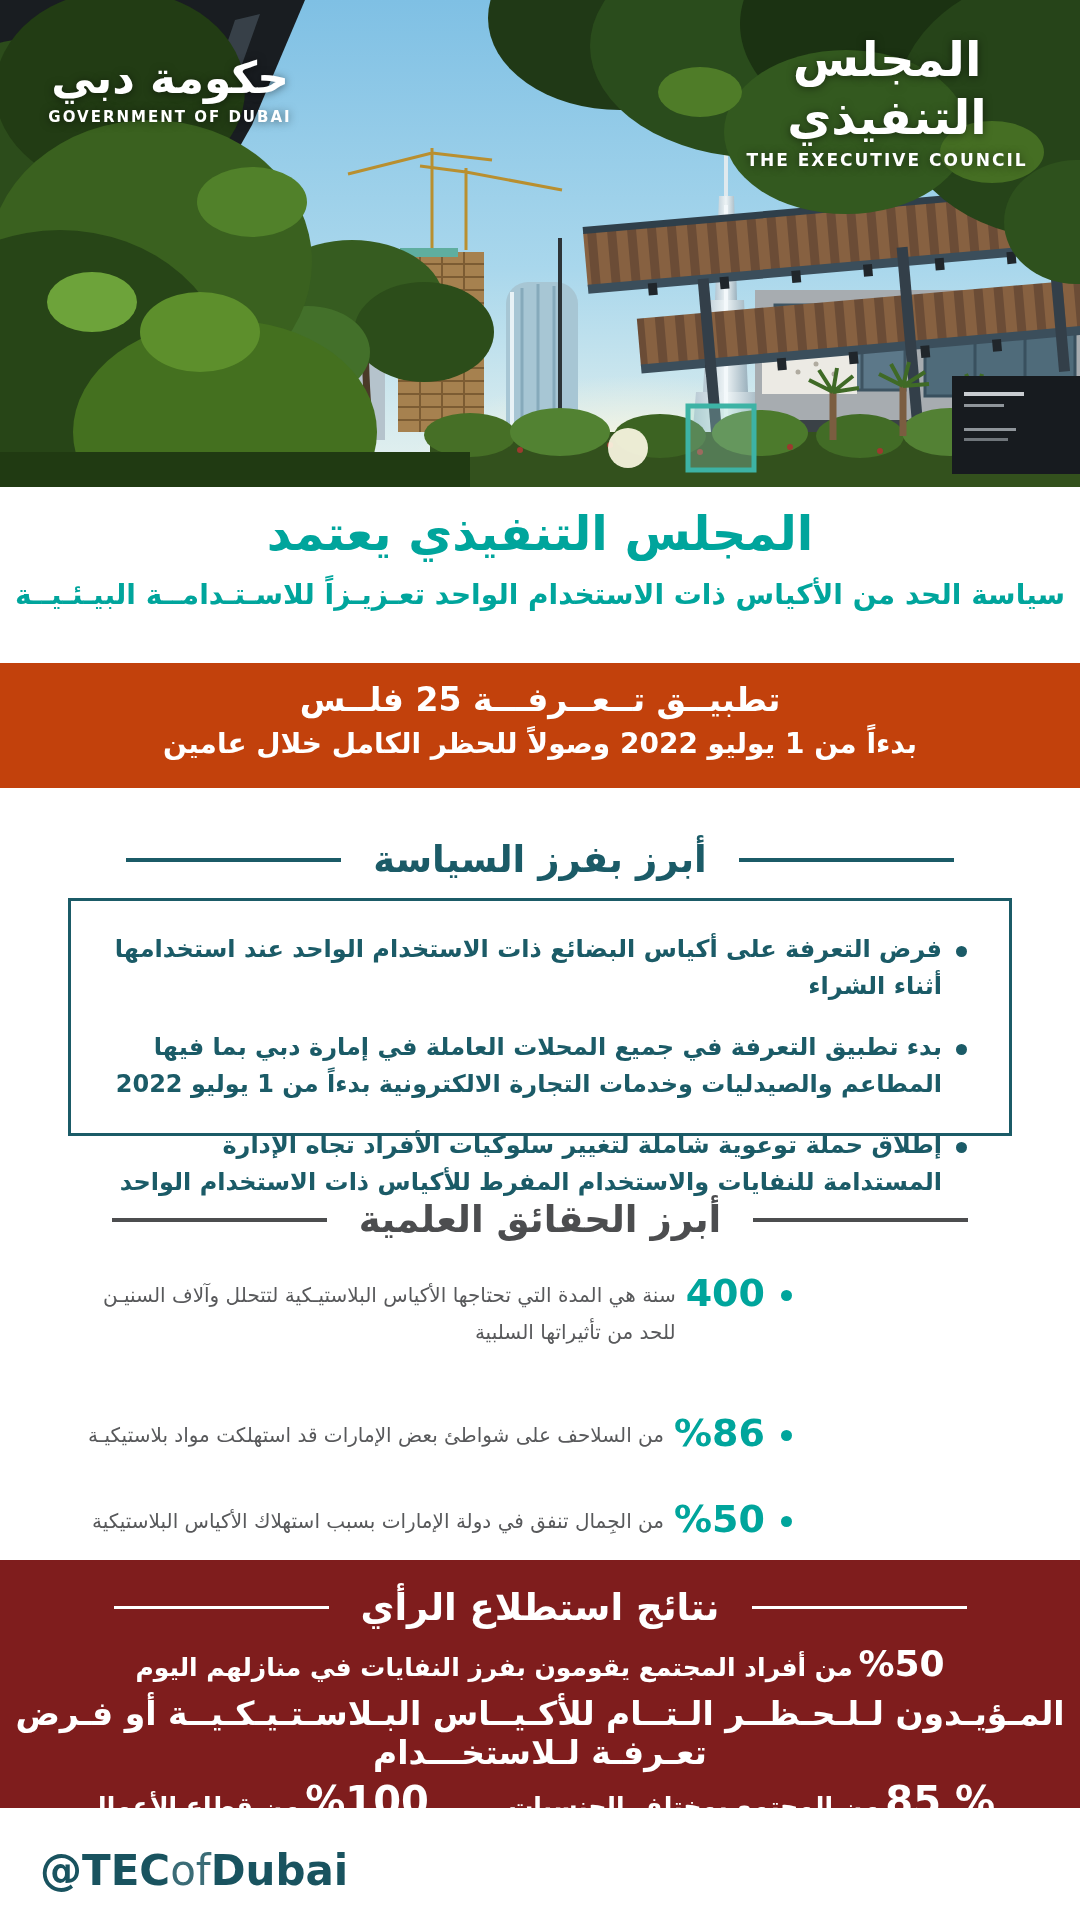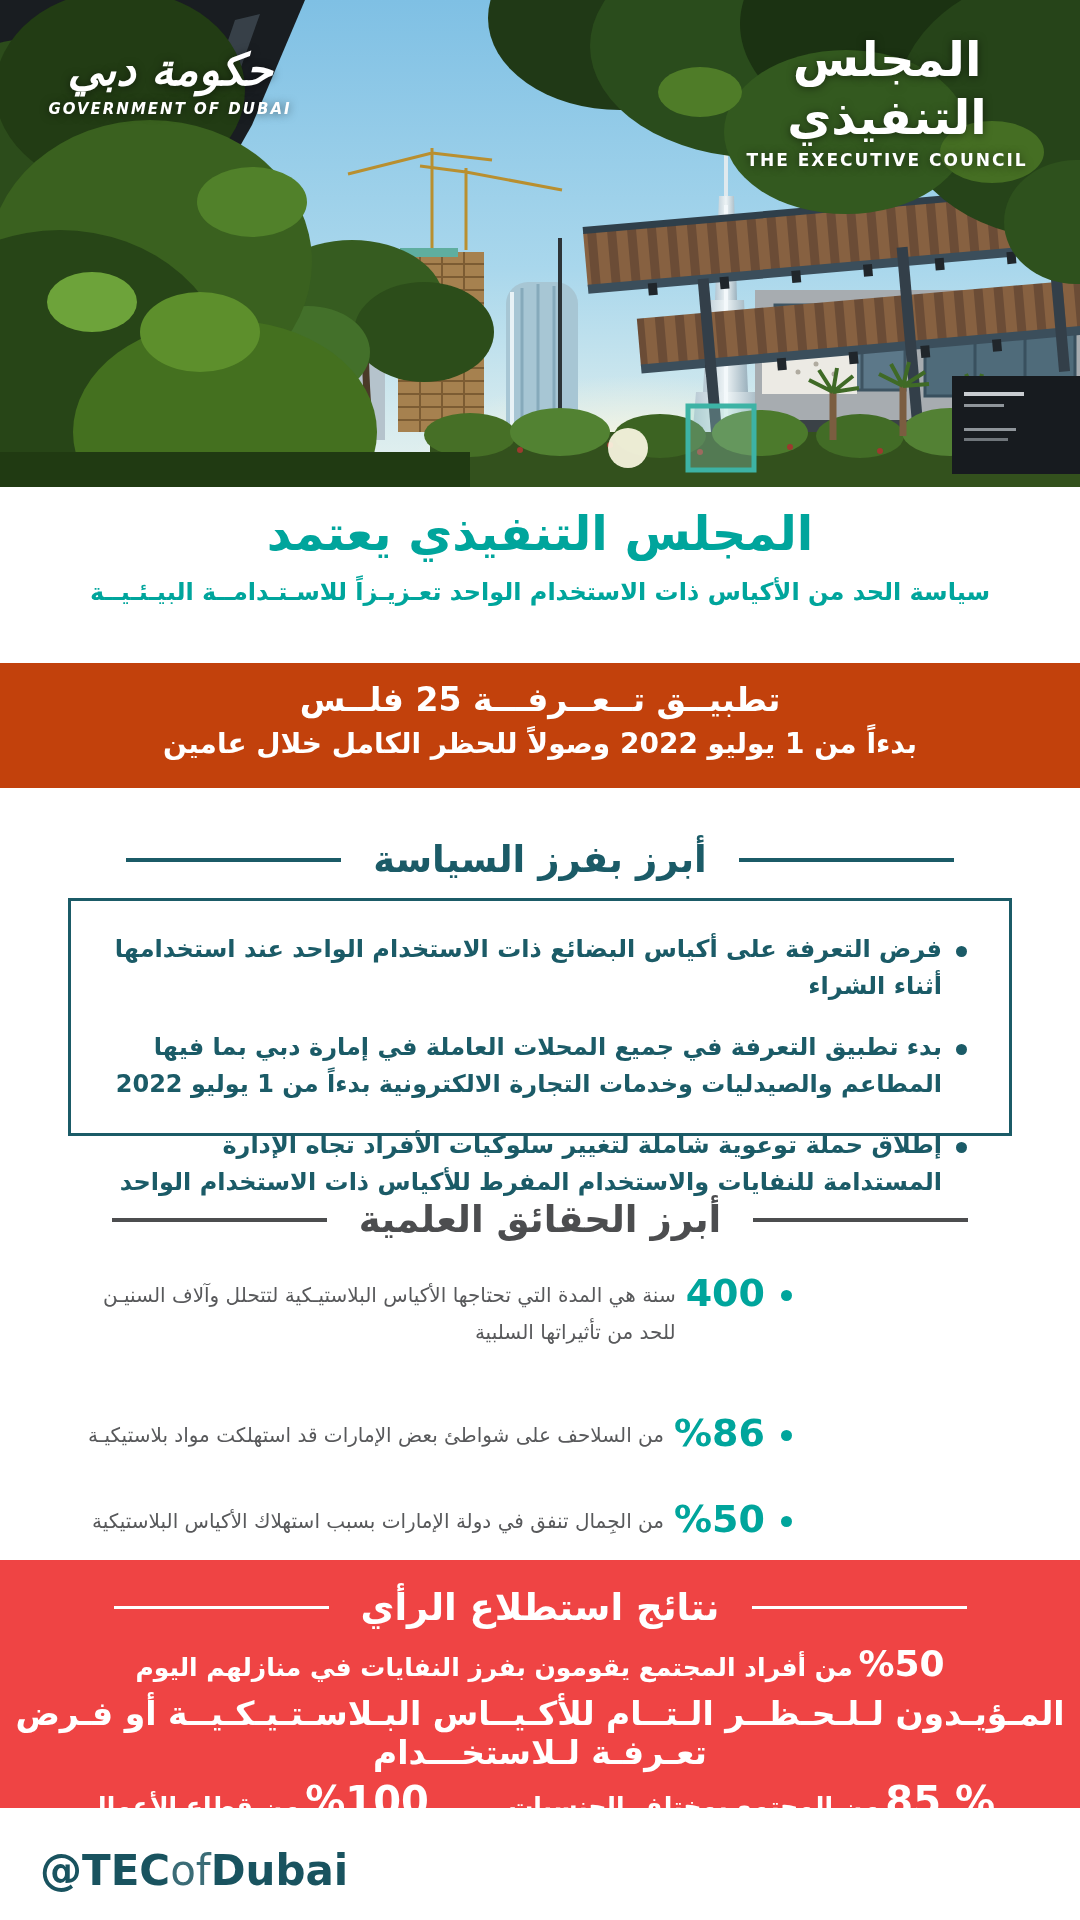--- a/index.html
+++ b/index.html
@@ -2,32 +2,32 @@
 <html lang="ar"><head>
 <meta charset="utf-8">
 <style>
   html,body{margin:0;padding:0;background:#fff;}
   #canvas{position:relative;width:1080px;height:1920px;background:#ffffff;overflow:hidden;
           font-family:"DejaVu Sans",sans-serif;}
   
   .hero{position:absolute;top:0;left:0;width:1080px;height:487px;overflow:hidden;}
   .hero svg{display:block;width:1080px;height:487px;}
   .logo{position:absolute;color:#fff;text-align:center;text-shadow:0 1px 8px rgba(0,0,0,.5);}
-  .logo-gov{left:30px;top:44px;width:280px;font-style:italic;}
+  .logo-gov{left:30px;top:52px;width:280px;}
   .logo-council{right:28px;top:30px;width:330px;}
   .logo .ar{font-weight:bold;}
   .logo-gov .ar{font-size:44px;line-height:52px;}
   .logo-council .ar{font-size:48px;line-height:58px;}
   .logo .en{font-size:17px;letter-spacing:2px;font-weight:bold;margin-top:4px;}
   .logo-gov .en{font-size:15px;}
   
   .title-main{position:absolute;top:505px;left:0;width:100%;text-align:center;
               color:#00a59c;font-size:48px;font-weight:bold;direction:rtl;}
   .title-sub{position:absolute;top:578px;left:0;width:100%;text-align:center;
-             color:#00a59c;font-size:24px;font-weight:bold;direction:rtl;}
+             color:#00a59c;font-size:28px;font-weight:bold;direction:rtl;}
   
   .banner{position:absolute;top:663px;left:0;width:1080px;height:125px;background:#c2410c;
           color:#fff;text-align:center;direction:rtl;}
   .banner .l1{margin-top:17px;font-size:33px;font-weight:bold;letter-spacing:1px;}
   .banner .l2{margin-top:8px;font-size:28px;font-weight:bold;}
   
   .sec-head{position:absolute;left:0;width:100%;display:flex;align-items:center;
             justify-content:center;gap:32px;direction:rtl;font-weight:bold;}
   .sec-head .txt{font-size:37px;font-weight:bold;white-space:nowrap;}
   .sec-head .hline{width:215px;height:4px;background:currentColor;}
@@ -46,21 +46,21 @@
         align-items:flex-start;color:#58595b;}
   .fact .dot{flex:0 0 auto;width:11px;height:11px;border-radius:50%;background:#00a59c;
              margin-top:18px;margin-left:16px;}
   .fact .num{flex:0 0 auto;color:#00a59c;font-size:38px;font-weight:bold;line-height:42px;
              margin-left:10px;}
   .fact .ftxt{font-size:20px;font-weight:normal;line-height:37px;padding-top:5px;}
   .fact1{top:1272px;}
   .fact2{top:1412px;}
   .fact3{top:1498px;}
   
-  .poll{position:absolute;top:1560px;left:0;width:1080px;height:248px;background:#ef4444;
+  .poll{position:absolute;top:1560px;left:0;width:1080px;height:248px;background:#7f1d1d;
         color:#fff;direction:rtl;}
   .poll .sec-head{position:relative;top:auto;margin-top:26px;color:#fff;}
   .poll .sec-head .hline{height:3px;}
   .poll-stat-top{margin-top:14px;text-align:center;font-weight:bold;}
   .poll-stat-top .big{font-size:36px;}
   .poll-stat-top .small{font-size:25px;}
   .poll-support{margin-top:10px;text-align:center;font-size:33px;font-weight:bold;}
   .poll-row{margin-top:6px;display:flex;justify-content:space-between;padding:0 85px;
             align-items:baseline;}
   .poll-row .stat{font-weight:bold;}

